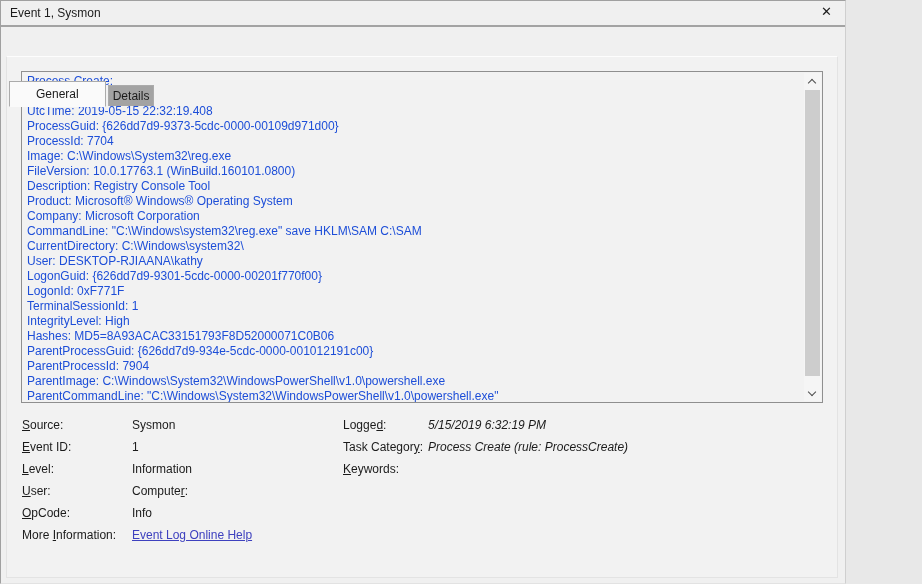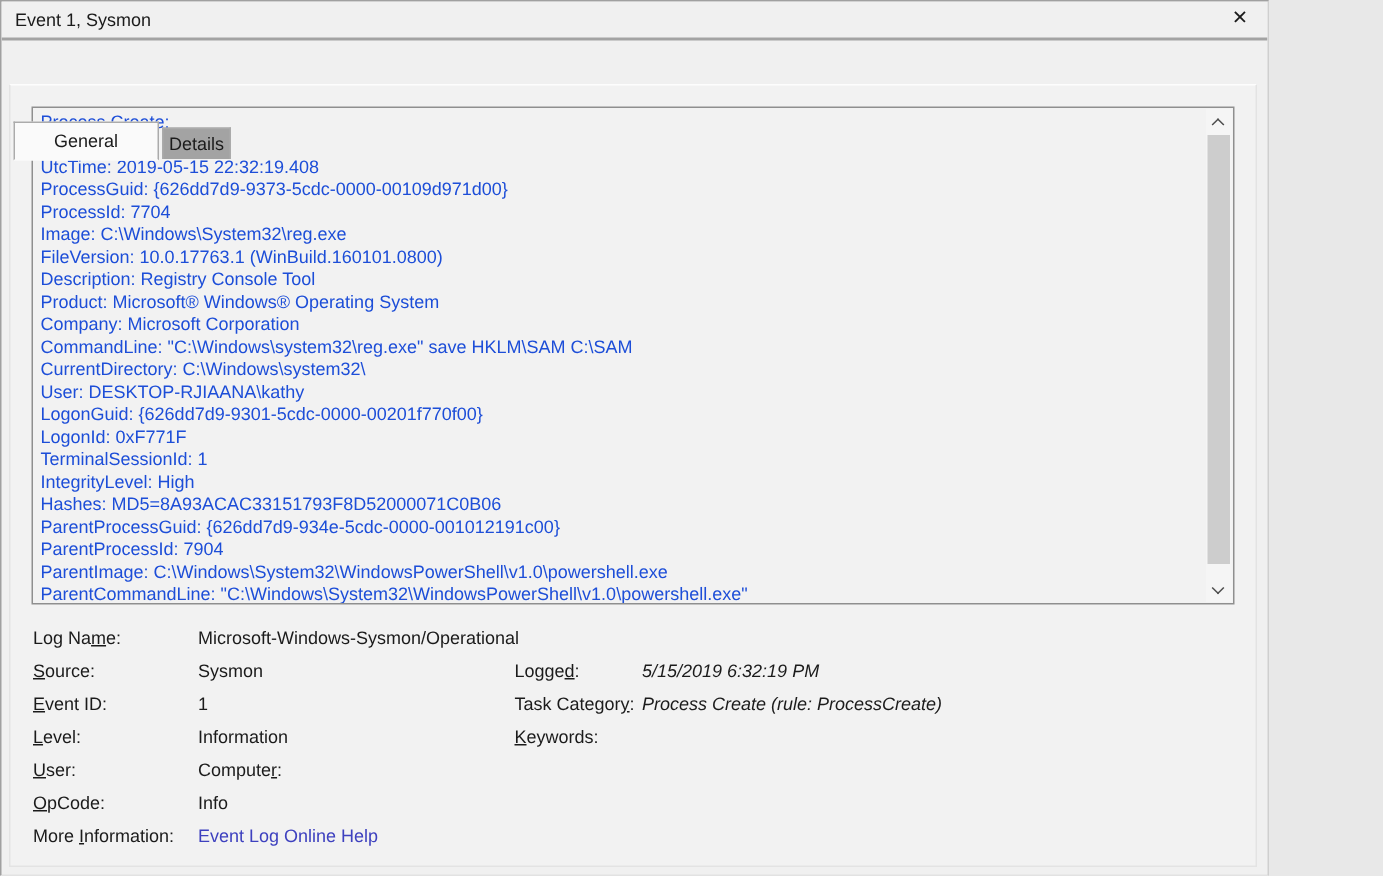--- a/index.html
+++ b/index.html
@@ -46,21 +46,21 @@
   .footer{padding:11px 0 0 15px;font-size:12px;color:#1b1b1b;}
   .f-row{display:flex;align-items:center;height:22px;}
   .f-label{flex:0 0 auto;}
   .f-label.c1{width:110px;}
   .f-label.c2{width:85px;}
   .f-value{flex:0 0 auto;}
   .f-value.c1{width:211px;}
   .f-value.c2{flex:1 1 auto;font-style:italic;}
   .f-value.span{flex:1 1 auto;width:auto;}
   .f-row u{text-decoration:underline;}
-  a.help-link{color:var(--link-color,#3e41bf);cursor:pointer;}
+  a.help-link{color:var(--link-color,#3e41bf);text-decoration:underline;cursor:pointer;}
 </style>
 </head>
 <body style="--link-color: #3e41bf;">
 
 <div class="pane">
 
   <div class="titlebar">
     <span class="title">Event 1, Sysmon</span>
     <span class="close-btn">✕</span>
   </div>
@@ -84,24 +84,20 @@
         </div>
         <div class="sb-thumb"></div>
         <div class="sb-btn down">
           <span class="chev down"></span>
         </div>
       </div>
     </div>
 
     <div class="footer" id="footer-grid">
         <div class="f-row">
-          <span class="f-label c1">Log Na<u>m</u>e:</span>
-          <span class="f-value c1 span">Microsoft-Windows-Sysmon/Operational</span>
-        </div>
-        <div class="f-row">
           <span class="f-label c1"><u>S</u>ource:</span>
           <span class="f-value c1">Sysmon</span>
           <span class="f-label c2">Logge<u>d</u>:</span>
           <span class="f-value c2">5/15/2019 6:32:19 PM</span>
         </div>
         <div class="f-row">
           <span class="f-label c1"><u>E</u>vent ID:</span>
           <span class="f-value c1">1</span>
           <span class="f-label c2">Task Categor<u>y</u>:</span>
           <span class="f-value c2">Process Create (rule: ProcessCreate)</span>

